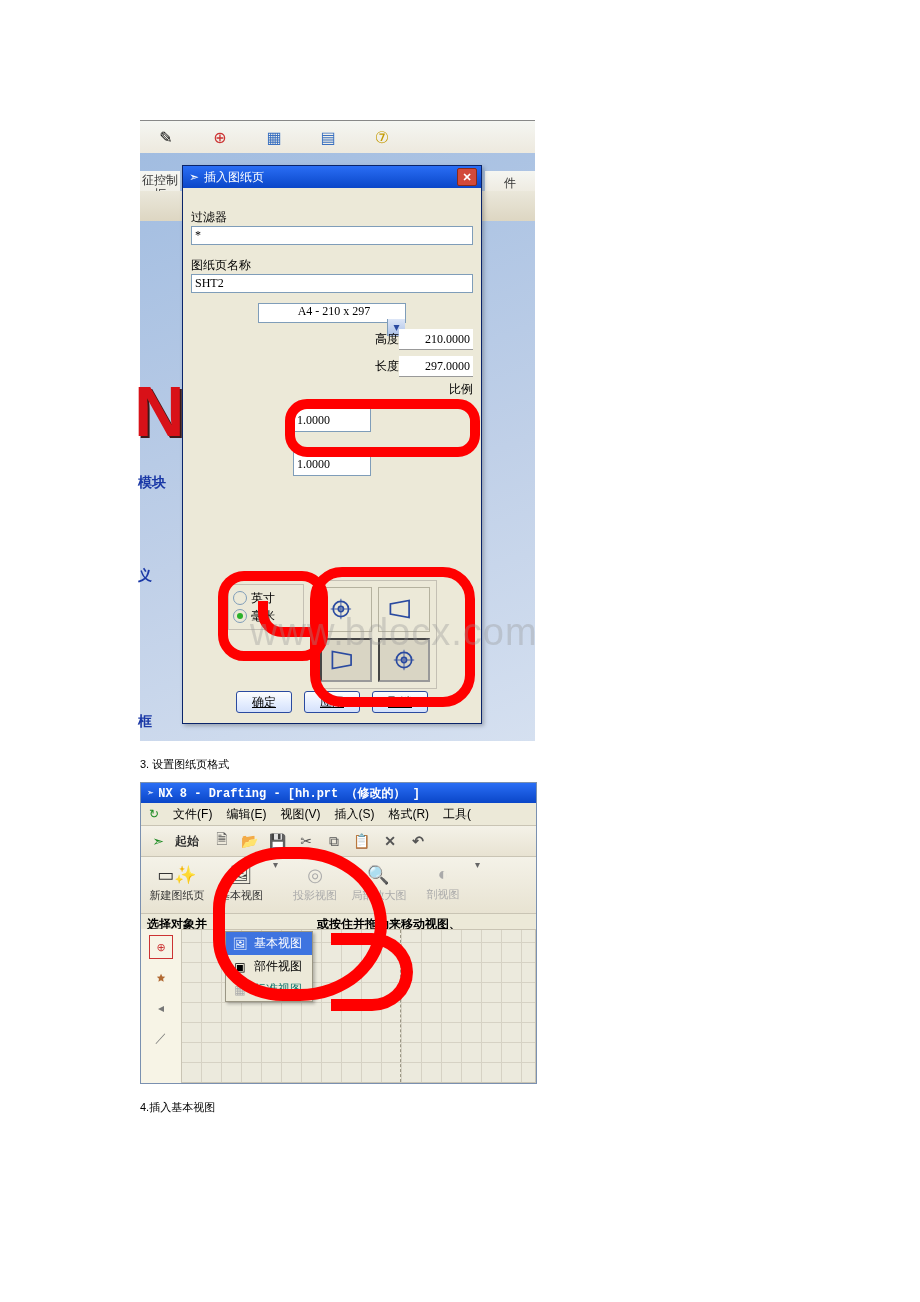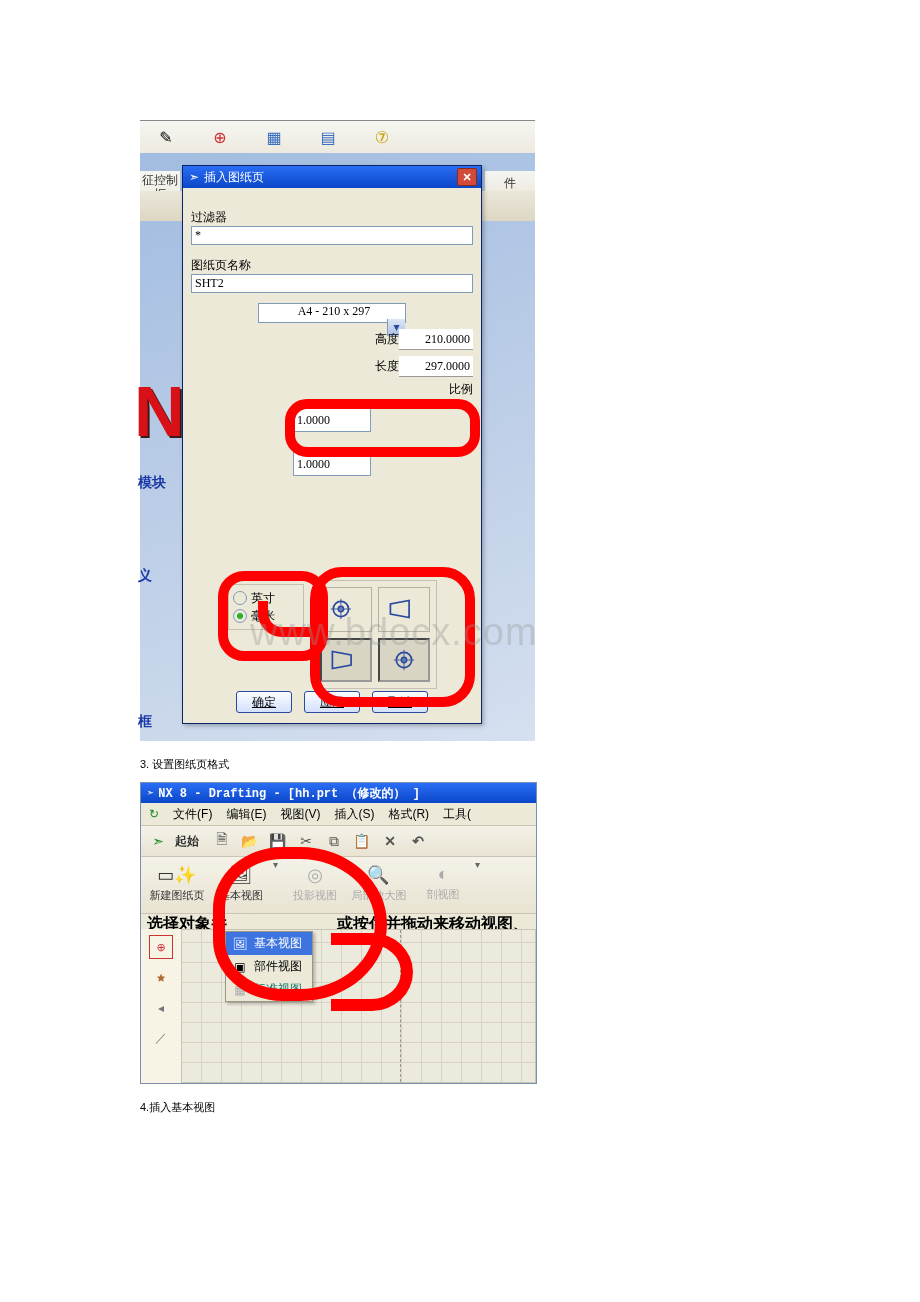--- a/index.html
+++ b/index.html
@@ -215,21 +215,21 @@
   .vtb-item{
     width:64px;height:48px;text-align:center;
     display:flex;flex-direction:column;align-items:center;justify-content:center;
     gap:2px;font-size:11px;color:#333;
   }
   .vtb-item .ic{font-size:18px;}
   .vtb-item .dis{color:#aaa;}
   .vtb-dd{width:10px;font-size:10px;color:#666;}
   .statusbar{
     height:20px;background:#ece9d8;border-bottom:1px solid #c9c4b4;
-    display:flex;align-items:center;padding:0 6px;font-size:16px;font-weight:bold;text-decoration:underline;
+    display:flex;align-items:center;padding:0 6px;font-size:12px;font-weight:bold;text-decoration:underline;
   }
   .canvas{
     position:absolute;left:40px;right:0;top:146px;bottom:0;
     background:
       repeating-linear-gradient(0deg,transparent 0 19px,#d6d2c4 19px 20px),
       repeating-linear-gradient(90deg,transparent 0 19px,#d6d2c4 19px 20px),
       #eceadd;
     border:1px solid #c9c4b4;
   }
   .canvas::after{

